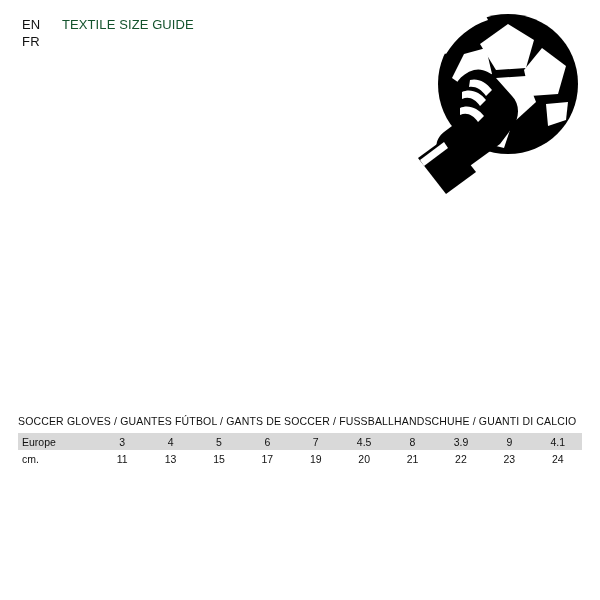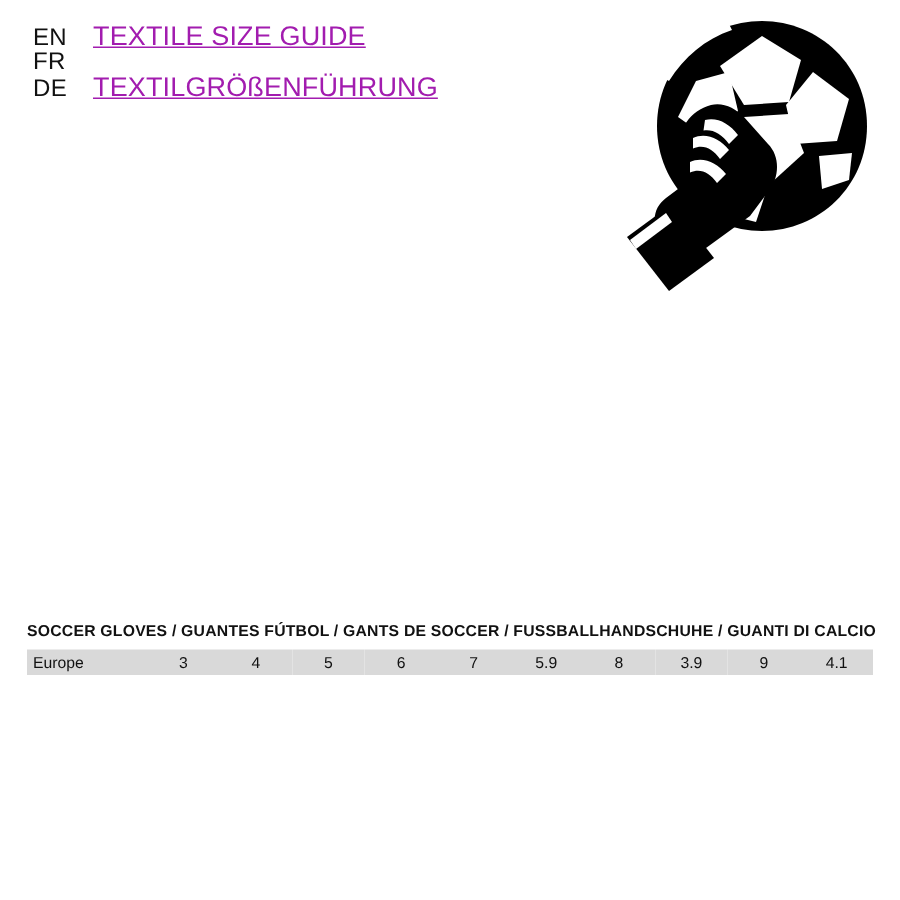--- a/index.html
+++ b/index.html
@@ -25,30 +25,29 @@
   }
   .legend-row {
     display: flex;
     align-items: baseline;
     height: 17px;
     line-height: 17px;
   }
   .legend-code {
     width: 40px;
     flex: 0 0 40px;
-    font-size: 16px;
+    font-size: 13px;
     letter-spacing: 0.2px;
     color: #111;
   }
   .legend-text {
-    font-size: 18px;
+    font-size: 13px;
     letter-spacing: 0.1px;
-    color: #a21caf;
+    color: #14532d;
     white-space: nowrap;
-    text-decoration: underline;
   }
 
   
   .illustration {
     position: absolute;
     left: 400px;
     top: 8px;
     width: 190px;
     height: 190px;
   }
@@ -60,21 +59,21 @@
 
   
   .table-block {
     position: absolute;
     left: 18px;
     top: 415px;
     width: 564px;
   }
   .table-title {
     font-size: 10.5px;
-    font-weight: bold;
+    font-weight: normal;
     letter-spacing: 0.15px;
     color: #111;
     padding-bottom: 6px;
     white-space: nowrap;
   }
   table.size-table {
     border-collapse: collapse;
     width: 100%;
     table-layout: fixed;
   }
@@ -99,24 +98,20 @@
 </head>
 <body>
 
 <div class="legend">
   <div class="legend-row">
     <span class="legend-code">EN</span>
     <span class="legend-text">TEXTILE SIZE GUIDE</span>
   </div>
   <div class="legend-row">
     <span class="legend-code">FR</span>
-  </div>
-  <div class="legend-row">
-    <span class="legend-code">DE</span>
-    <span class="legend-text">TEXTILGRÖßENFÜHRUNG</span>
   </div>
 </div>
 
 <div class="illustration">
   <svg viewBox="0 0 190 190" xmlns="http://www.w3.org/2000/svg" aria-hidden="true">
     <g fill="#000000">
 
       <path d="M108 6 C146 6 178 36 178 76 C178 116 146 146 108 146 C70 146 38 116 38 76 C38 36 70 6 108 6 Z"></path>
     </g>
 
@@ -149,21 +144,34 @@
   <div class="table-title">SOCCER GLOVES / GUANTES FÚTBOL / GANTS DE SOCCER / FUSSBALLHANDSCHUHE / GUANTI DI CALCIO</div>
   <table class="size-table">
     <tbody>
       <tr class="row-shaded">
         <td class="label-cell">Europe</td>
         <td>3</td>
         <td>4</td>
         <td>5</td>
         <td>6</td>
         <td>7</td>
-        <td>5.9</td>
+        <td>4.5</td>
         <td>8</td>
         <td>3.9</td>
         <td>9</td>
         <td>4.1</td>
+      </tr>
+      <tr>
+        <td class="label-cell">cm.</td>
+        <td>11</td>
+        <td>13</td>
+        <td>15</td>
+        <td>17</td>
+        <td>19</td>
+        <td>20</td>
+        <td>21</td>
+        <td>22</td>
+        <td>23</td>
+        <td>24</td>
       </tr>
     </tbody>
   </table>
 </div>
 
 </body></html>

